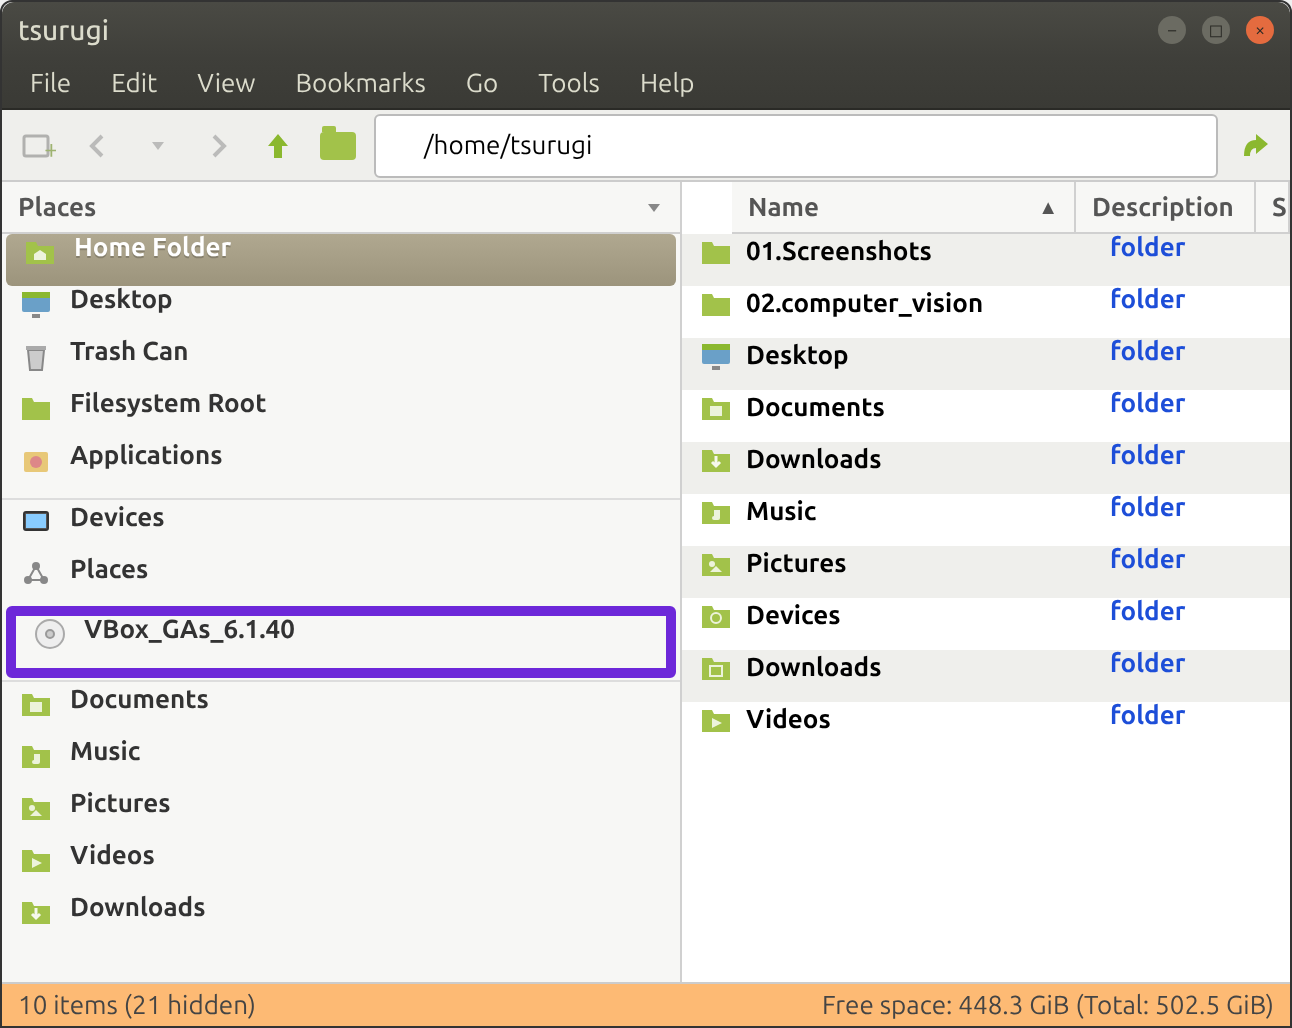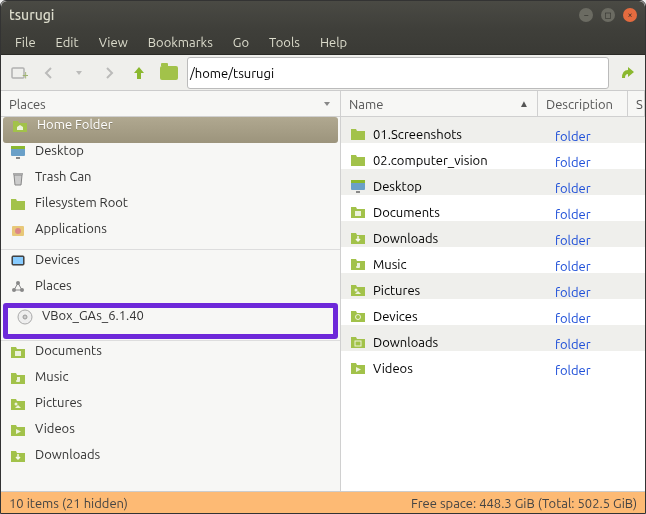--- a/index.html
+++ b/index.html
@@ -15,46 +15,46 @@
 
 .menubar { background: linear-gradient(#3f3f3a, #3a3a35); height: 26px; display: flex; align-items: center; padding: 0 4px; color: #dcdccc; border-bottom: 1px solid #2a2a26; }
 .menubar span { padding: 4px 10px; cursor: pointer; }
 
 
 .toolbar { background: #efefec; height: 36px; display: flex; align-items: center; padding: 0 6px; gap: 6px; border-bottom: 1px solid #ccc; }
 .tb-btn { width: 24px; height: 24px; display: flex; align-items: center; justify-content: center; opacity: .6; cursor: pointer; }
 .tb-btn.active { opacity: 1; }
 .folder-ic { width: 18px; height: 14px; background: #a2c24a; border-radius: 2px; position: relative; }
 .folder-ic::before { content: ""; position: absolute; top: -3px; left: 1px; width: 7px; height: 3px; background: #a2c24a; border-radius: 1px 1px 0 0; }
-.location { flex: 1; height: 32px; background: #fff; border: 1px solid #bbb; border-radius: 3px; padding: 0 2px; display: flex; align-items: center; font-size: 14px; }
+.location { flex: 1; height: 32px; background: #fff; border: 1px solid #bbb; border-radius: 3px; padding: 0 24px; display: flex; align-items: center; font-size: 14px; }
 .go-btn { width: 24px; height: 24px; display: flex; align-items: center; justify-content: center; color: #6a8c1f; cursor: pointer; }
 
 
-.main { flex: 1; display: flex; background: #fff; overflow: hidden; }
+.main { flex: 1; display: flex; background: #fff; overflow: hidden; font-weight: bold; }
 
 
 .sidebar { width: 340px; border-right: 1px solid #d0d0d0; display: flex; flex-direction: column; background: #f7f7f5; }
 .sidebar-header { height: 26px; display: flex; align-items: center; justify-content: space-between; padding: 0 8px; border-bottom: 1px solid #d0d0d0; color: #555; font-size: 13px; }
 .sidebar-list { flex: 1; overflow-y: auto; }
 .place-item { height: 26px; display: flex; align-items: flex-start; padding: 0 8px; gap: 8px; cursor: pointer; color: #333; }
 .place-item.selected { background: linear-gradient(#b0a890, #9c947c); color: #fff; text-shadow: 0 1px 0 rgba(0,0,0,.2); border-radius: 3px; margin: 0 2px; }
 .place-item .ic { width: 18px; height: 18px; display: flex; align-items: center; justify-content: center; flex-shrink: 0; }
 .place-divider { height: 1px; background: #ddd; margin: 2px 0; }
 .highlight-box { border: 5px solid #6d28d9; border-radius: 3px; margin: -1px 2px; }
 
 
 .filepane { flex: 1; display: flex; flex-direction: column; overflow: hidden; }
-.file-header { height: 26px; display: flex; border-bottom: 1px solid #d0d0d0; background: #f7f7f5; }
+.file-header { height: 26px; display: flex; border-bottom: 1px solid #d0d0d0; background: #f7f7f5; margin-left: 25px; }
 .file-header .col { padding: 0 8px; display: flex; align-items: center; color: #555; border-right: 1px solid #d0d0d0; cursor: pointer; }
 .col-name { flex: 1; }
 .col-desc { width: 90px; }
 .col-last { width: 8px; }
 .sort-arrow { margin-left: auto; font-size: 10px; }
 .file-rows { flex: 1; overflow-y: auto; }
-.file-row { height: 26px; display: flex; align-items: flex-end; }
+.file-row { height: 26px; display: flex; align-items: flex-start; }
 .file-row:nth-child(odd) { background: #efefec; }
 .file-row .fname { flex: 1; display: flex; align-items: center; gap: 6px; padding: 0 8px; }
 .file-row .fdesc { width: 98px; padding: 0 8px; color: #1d4ed8; }
 
 
 .statusbar { height: 22px; background: #fdba74; border-top: 1px solid #ccc; display: flex; align-items: center; padding: 0 8px; color: #444; font-size: 13px; }
 .statusbar .right { margin-left: auto; }
 
 
 svg { display: block; }

